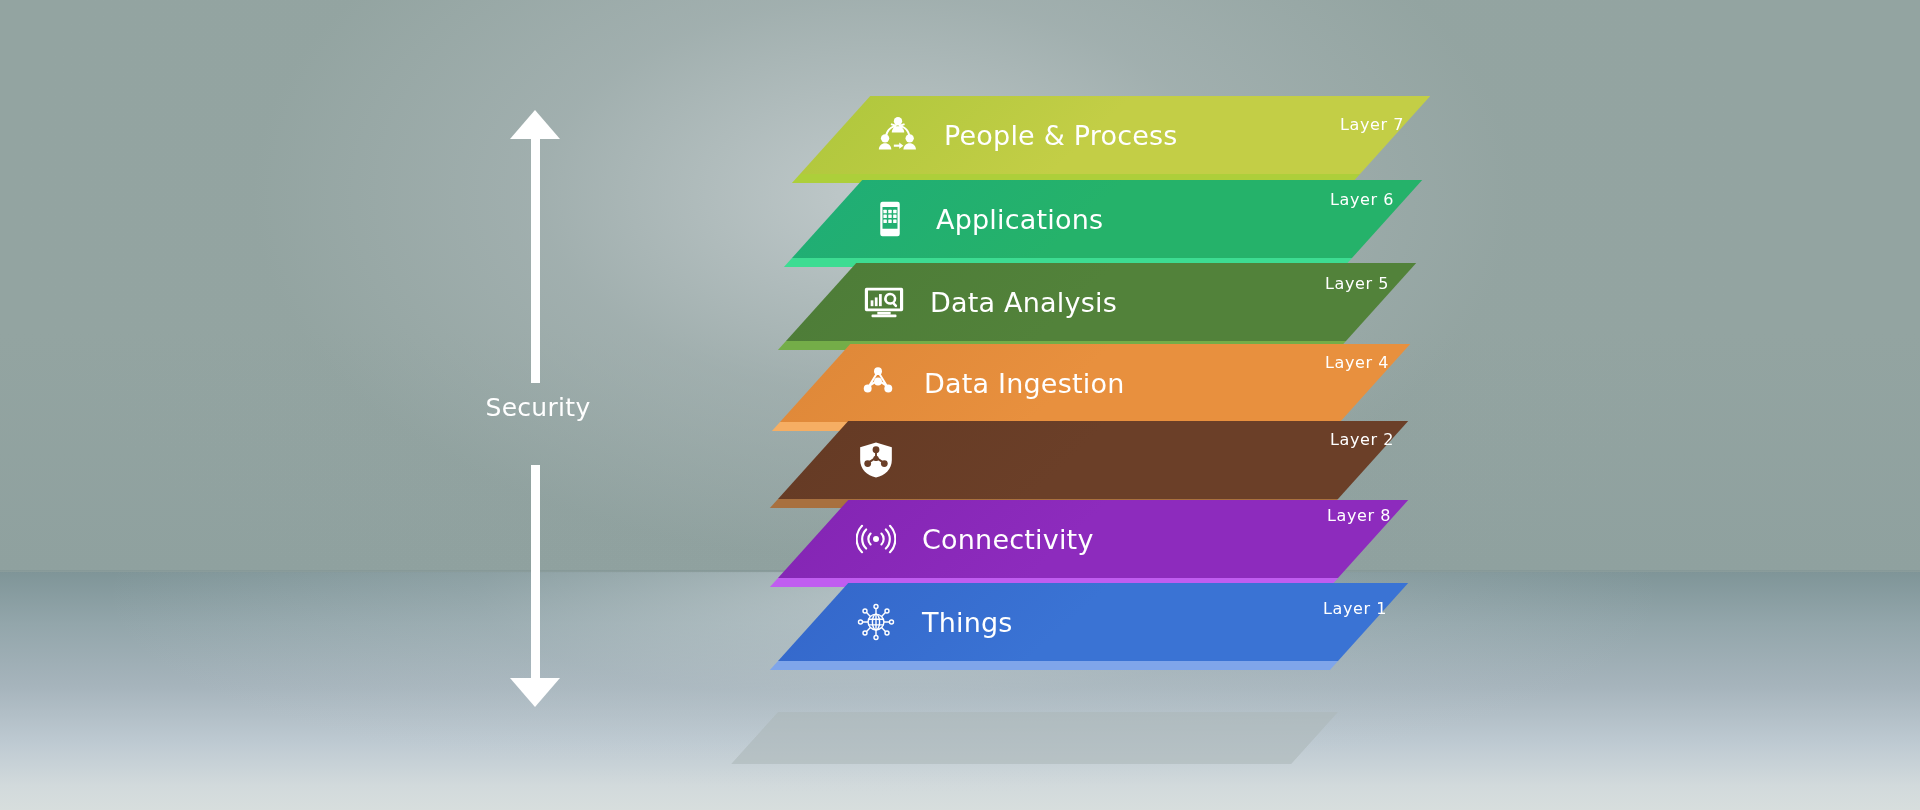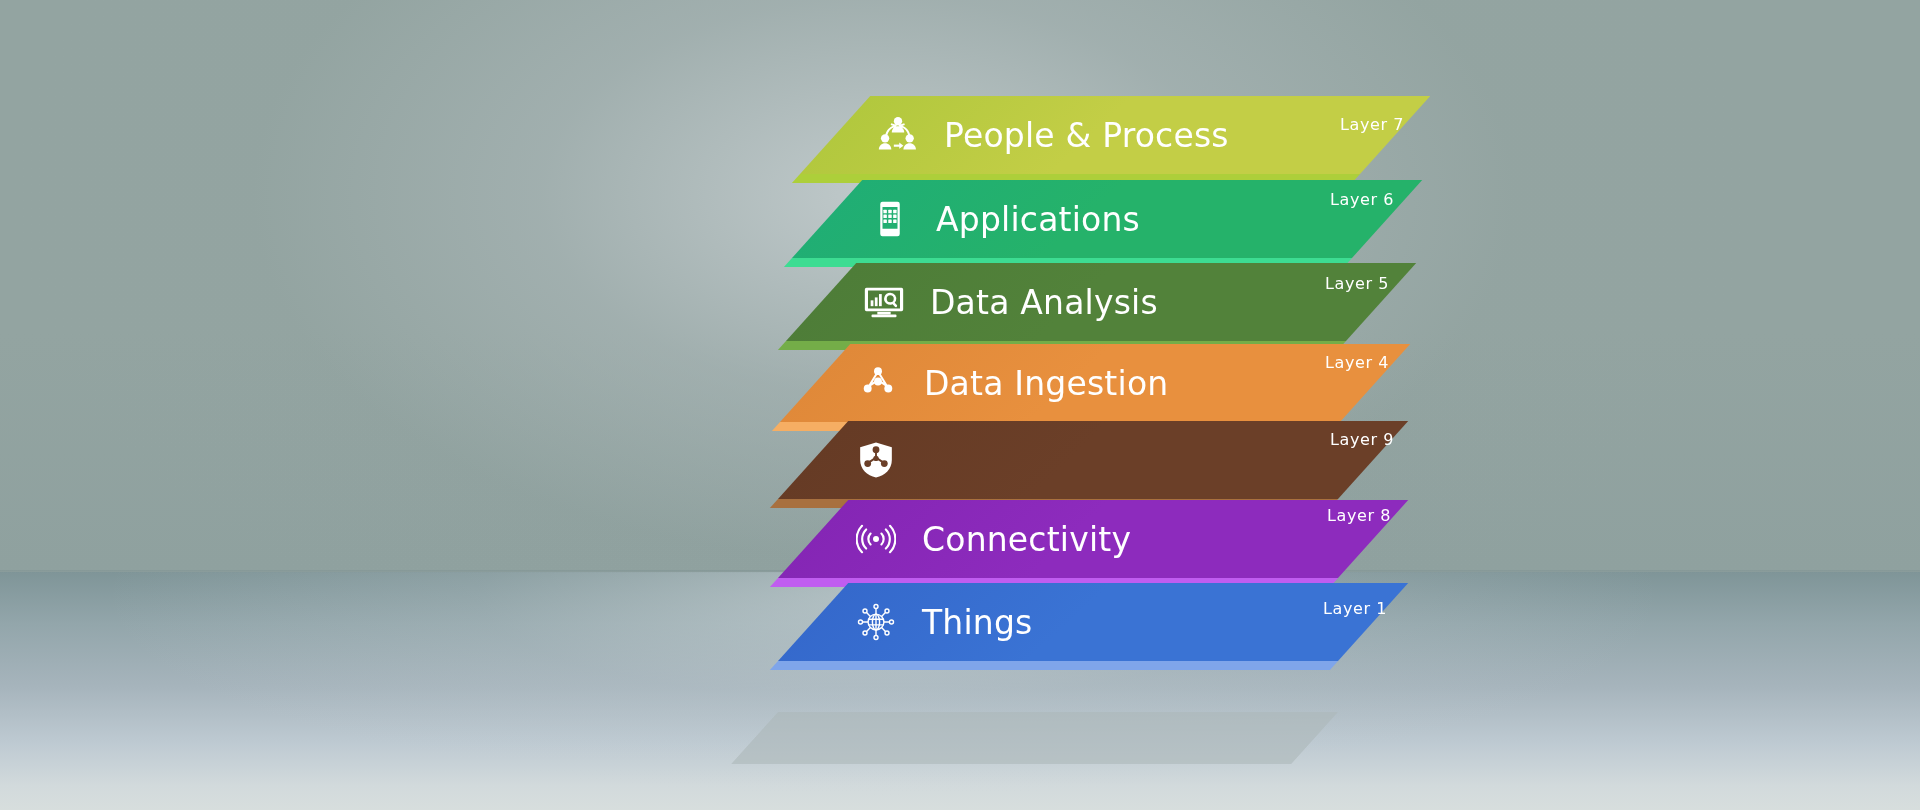--- a/index.html
+++ b/index.html
@@ -163,21 +163,21 @@
     margin-left: 78px;
     margin-right: 26px;
     flex: 0 0 auto;
     display: flex;
     align-items: center;
     justify-content: center;
   }
   .layer-icon svg { display: block; }
   .layer-title {
     color: #ffffff;
-    font-size: 33px;
+    font-size: 27px;
     letter-spacing: 0.2px;
     white-space: nowrap;
     font-family: "DejaVu Sans", sans-serif;
   }
 
   
   .layer-tag {
     position: absolute;
     color: #ffffff;
     font-size: 16px;
@@ -204,20 +204,27 @@
 
 <div id="stage">
 
   <div class="bg-sky"></div>
   <div class="bg-floor"></div>
   <div class="bg-floor-glow"></div>
   <div class="bg-horizon"></div>
 
   <div id="ground-shadow"></div>
 
+  <div id="security">
+    <div class="arrow-head up"></div>
+    <div class="arrow-shaft top"></div>
+    <div class="arrow-shaft bot"></div>
+    <div class="arrow-head down"></div>
+    <div id="security-label">Security</div>
+  </div>
 
   <div id="stack">
       <div class="layer" style="left: 800px; top: 96px;">
         <div class="slab">
           <div class="slab-top" style="background: linear-gradient(100deg, rgb(178, 200, 62) 0%, rgb(195, 206, 70) 46%, rgb(195, 206, 70) 100%);"></div>
           <div class="slab-edge" style="background: rgb(173, 207, 58);"></div>
         </div>
         <div class="layer-content">
           <span class="layer-icon">
     <svg viewBox="0 0 48 48" width="42" height="42" fill="#fff">
@@ -370,18 +377,18 @@
       </g>
     </svg>
           </span>
           <span class="layer-title">Things</span>
         </div>
       </div>
       <div class="layer-tag" style="left: 1340px; top: 115px;">Layer 7</div>
       <div class="layer-tag" style="left: 1330px; top: 190px;">Layer 6</div>
       <div class="layer-tag" style="left: 1325px; top: 274px;">Layer 5</div>
       <div class="layer-tag" style="left: 1325px; top: 353px;">Layer 4</div>
-      <div class="layer-tag" style="left: 1330px; top: 430px;">Layer 9</div>
+      <div class="layer-tag" style="left: 1330px; top: 430px;">Layer 2</div>
       <div class="layer-tag" style="left: 1327px; top: 506px;">Layer 8</div>
       <div class="layer-tag" style="left: 1323px; top: 599px;">Layer 1</div>
     </div>
 
 </div>
 
 </body></html>

